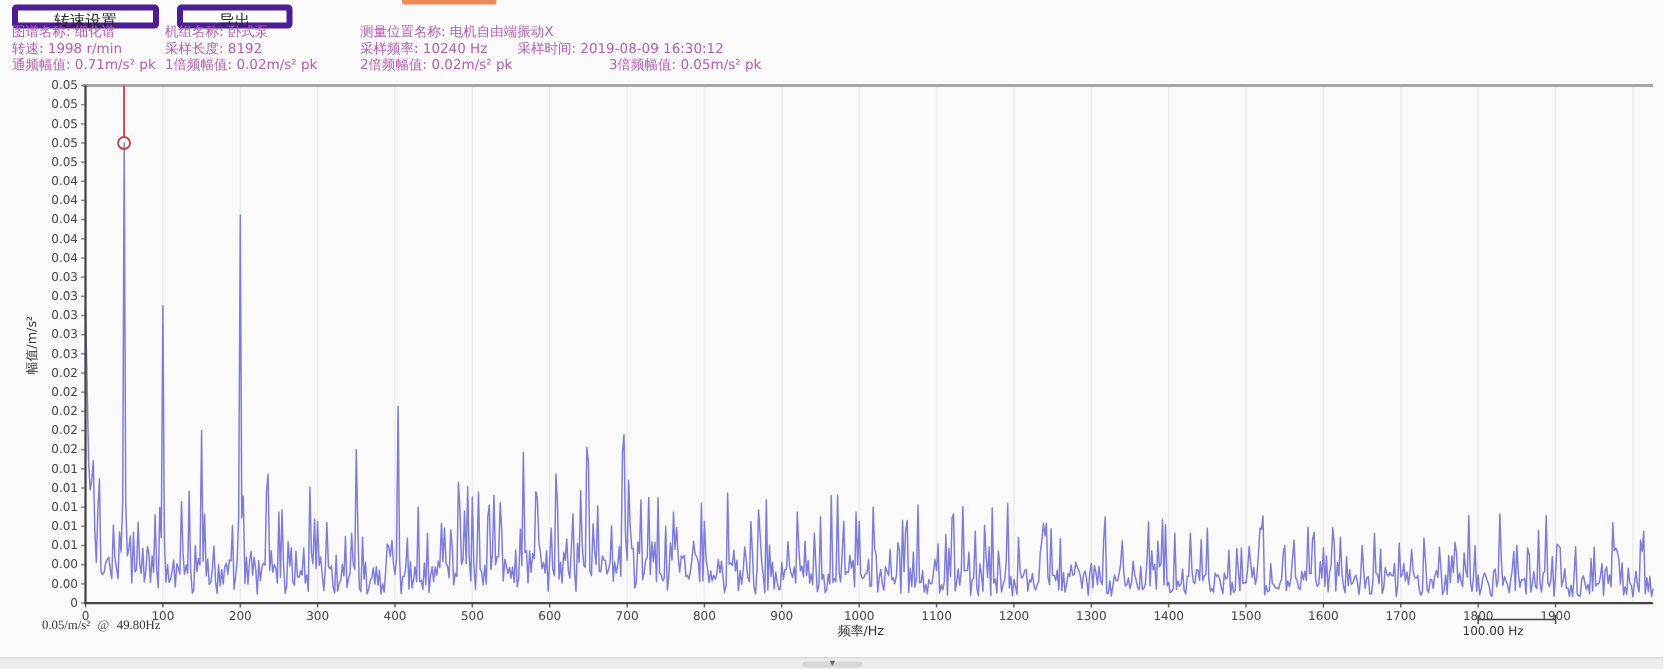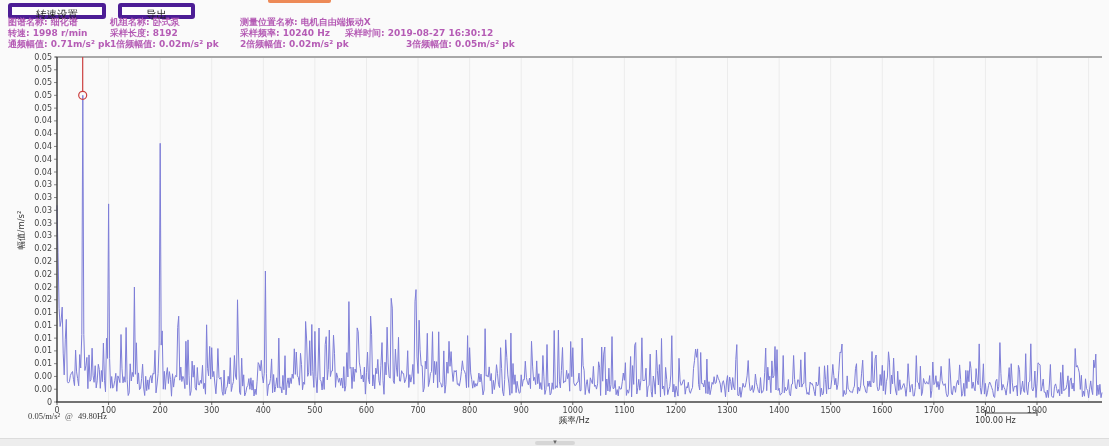--- a/index.html
+++ b/index.html
@@ -54,31 +54,31 @@
 </head>
 <body>
 
 <div class="toolbar">
   <button class="btn">转速设置</button>
   <button class="btn">导出</button>
 </div>
 
 <div class="orange-frag" style="background: rgb(237, 138, 87);"></div>
 
-<div class="hdr" style="color: rgb(181, 92, 181); font-weight: bold;">
+<div class="hdr" style="color: rgb(181, 92, 181);">
   <div class="row">
     <span class="c1">图谱名称: 细化谱</span>
     <span class="c2">机组名称: 卧式泵</span>
     <span class="c3">测量位置名称: 电机自由端振动X</span>
   </div>
   <div class="row">
     <span class="c1">转速: 1998 r/min</span>
     <span class="c2">采样长度: 8192</span>
     <span class="c3">采样频率: 10240 Hz</span>
-    <span class="c4">采样时间: 2019-08-27 16:30:12</span>
+    <span class="c4">采样时间: 2019-08-09 16:30:12</span>
   </div>
   <div class="row">
     <span class="c1">通频幅值: 0.71m/s² pk</span>
     <span class="c2">1倍频幅值: 0.02m/s² pk</span>
     <span class="c3">2倍频幅值: 0.02m/s² pk</span>
     <span class="c4b">3倍频幅值: 0.05m/s² pk</span>
   </div>
 </div>
 
 <svg id="chart-svg" width="1109" height="432">

